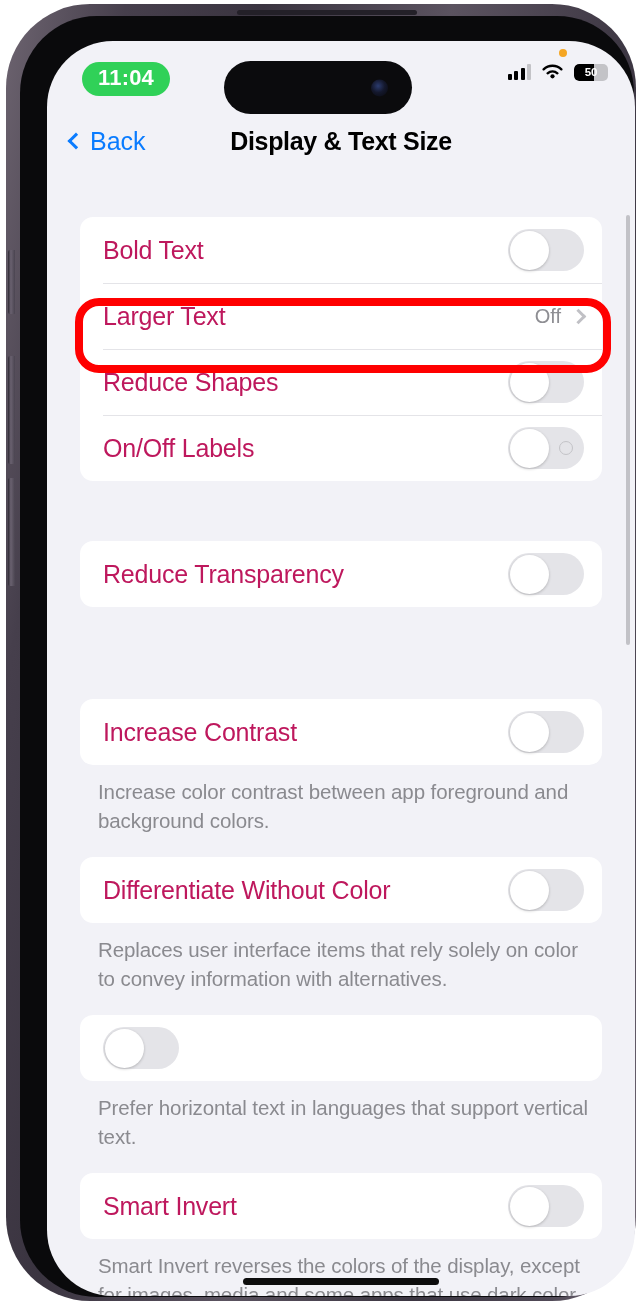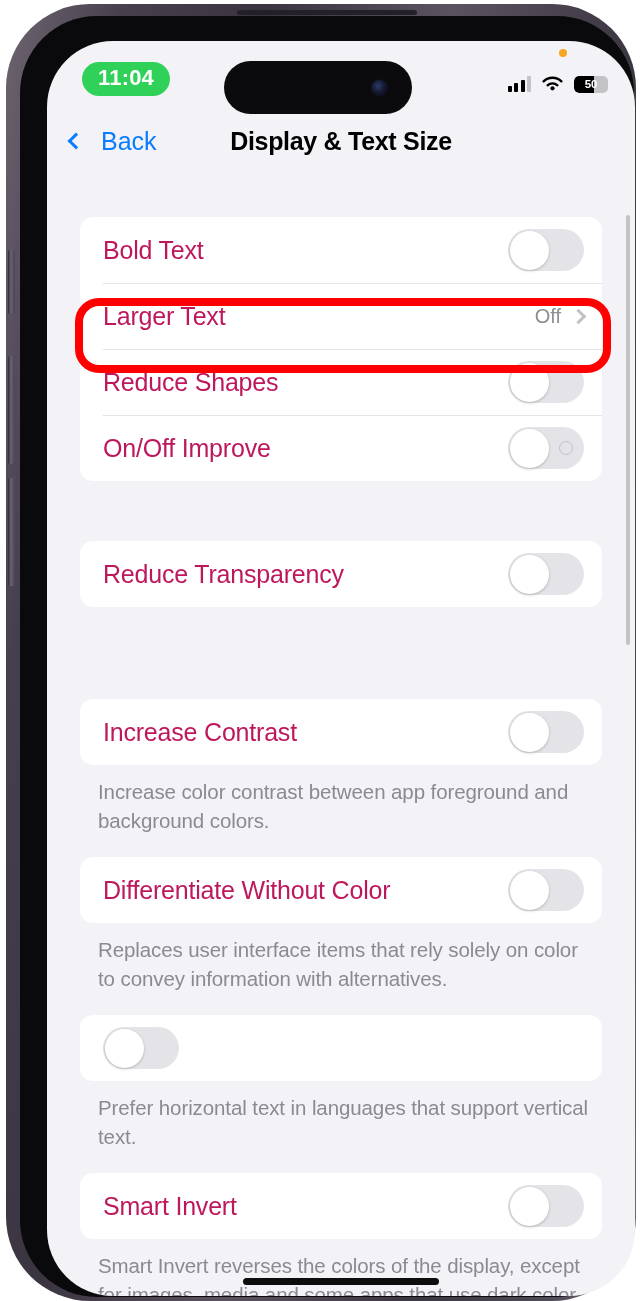--- a/index.html
+++ b/index.html
@@ -53,39 +53,39 @@
   #dynamic-island{
     position:absolute; left:177px; top:20px;
     width:188px; height:53px; border-radius:27px;
     background:#0b0b0d;
   }
   #island-camera{
     position:absolute; right:24px; top:50%; transform:translateY(-50%);
     width:17px; height:17px; border-radius:50%;
     background:radial-gradient(circle at 42% 38%,#2b3b6e 0%,#14182c 46%,#08080c 100%);
   }
-  #status-right{ position:absolute; right:27px; top:22px; display:flex; align-items:center; gap:9px;margin-top:12px; }
+  #status-right{ position:absolute; right:27px; top:22px; display:flex; align-items:center; gap:9px; }
   #orange-dot{ position:absolute; right:68px; top:8px; width:8px; height:8px; border-radius:50%; background:#f5a623; }
 
   #cell-bars{ display:flex; align-items:flex-end; gap:2.5px; height:16px; }
   #cell-bars i{ display:block; width:4px; background:#000; border-radius:1px; }
   #cell-bars i:nth-child(1){ height:6px; }
   #cell-bars i:nth-child(2){ height:9px; }
   #cell-bars i:nth-child(3){ height:12.5px; }
   #cell-bars i:nth-child(4){ height:16px; background:#c3c3c7; }
 
   #battery{ position:relative; width:34px; height:17px; border-radius:5px; background:#c3c3c7; overflow:hidden; }
   #battery-fill{ position:absolute; left:0; top:0; bottom:0; width:58%; background:#000; border-radius:5px 0 0 5px; }
   #battery-level{ position:absolute; left:0; top:0; width:100%; height:100%;
     display:flex; align-items:center; justify-content:center;
     font-size:11.5px; font-weight:700; color:#fff; letter-spacing:-.2px; }
 
   
   #nav-bar{ position:absolute; left:0; top:72px; width:588px; height:62px; }
-  #back-button{ position:absolute; left:23px; top:14px; display:flex; align-items:center; gap:19px;
+  #back-button{ position:absolute; left:23px; top:14px; display:flex; align-items:center; gap:8px;
     color:#0a7cff; font-size:25px; cursor:pointer; }
   #back-chevron{ display:block; width:12px; height:12px; border-left:3.4px solid #0a7cff;
     border-bottom:3.4px solid #0a7cff; transform:rotate(45deg); margin-bottom:1px; }
   #nav-title{ position:absolute; left:0; top:14px; width:100%; text-align:center;
     font-size:25px; font-weight:700; color:#000; letter-spacing:-.3px; }
 
   
   #content{ position:absolute; left:0; top:134px; width:588px; height:1121px; }
 
   .card{ position:absolute; left:33px; width:522px; background:#fff; border-radius:13px; }
@@ -179,21 +179,21 @@
             <span class="row-value">Off</span>
             <span class="disclosure"></span>
           </div>
           <div class="row">
             <span class="row-label">Reduce Shapes</span>
             <span class="toggle">
                 <span class="knob"></span>
               </span>
           </div>
           <div class="row">
-            <span class="row-label">On/Off Improve</span>
+            <span class="row-label">On/Off Labels</span>
             <span class="toggle">
               <span class="knob"></span>
                 <span class="off-label"></span>
             </span>
           </div>
         </div>
 
         <div class="card" style="top:366px;">
           <div class="row">
             <span class="row-label">Reduce Transparency</span>

